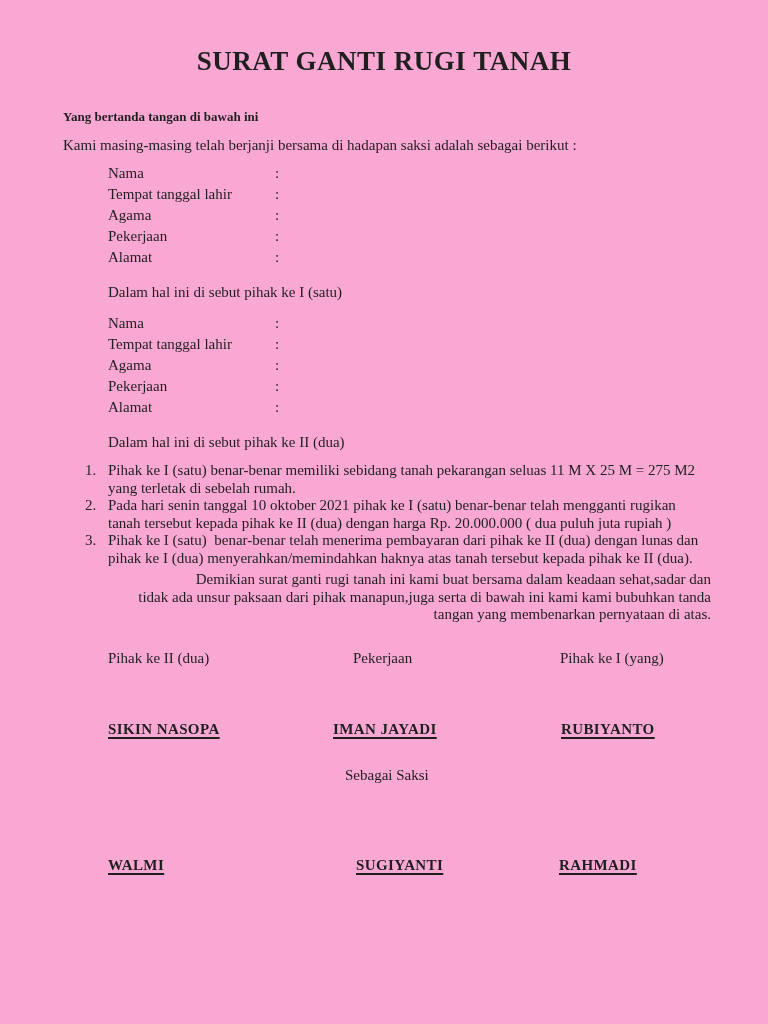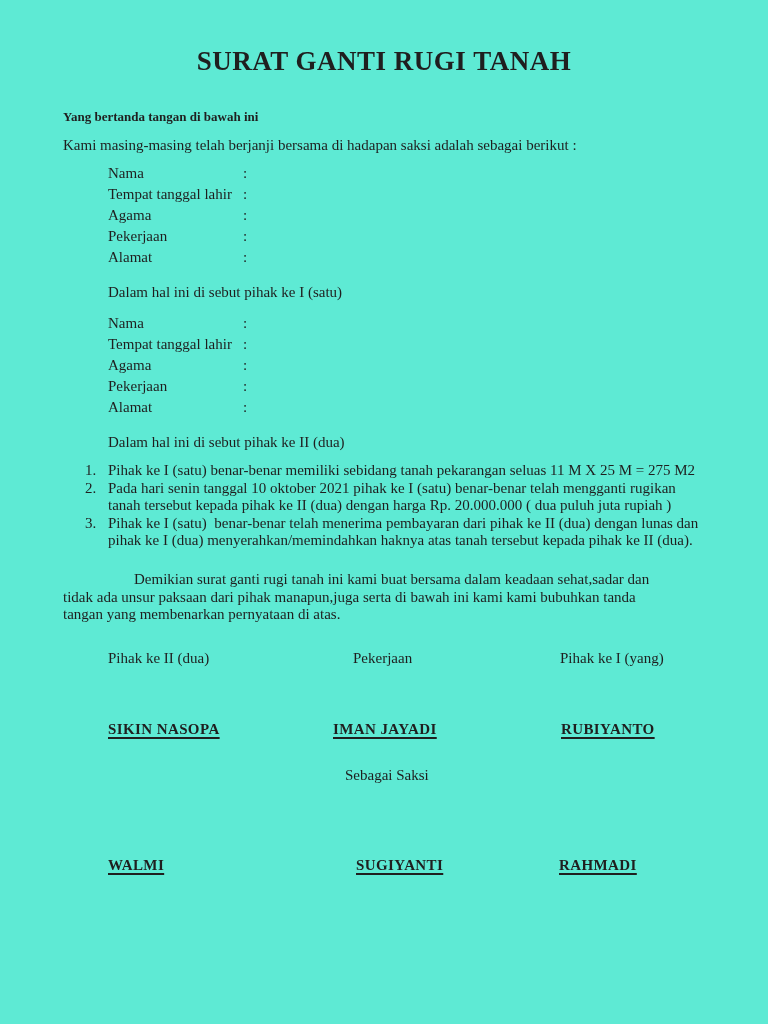--- a/index.html
+++ b/index.html
@@ -1,21 +1,21 @@
 <!DOCTYPE html>
 <html><head>
 <meta charset="utf-8">
 <style>
   html, body { margin: 0; padding: 0; }
   body { background: #ffffff; }
   .page {
     position: relative;
     width: 768px;
     height: 1024px;
-    background: #5eead4;
+    background: #f9a8d4;
     font-family: "Liberation Serif", serif;
     font-size: 15px;
     color: #1f1f1f;
     overflow: hidden;
   }
   .abs { position: absolute; }
 
   .title {
     top: 46px; left: 0; width: 768px;
     text-align: center;
@@ -27,35 +27,35 @@
   .heading {
     top: 109px; left: 63px;
     font-weight: 700;
     font-size: 13px;
   }
   .intro { top: 137px; left: 63px; white-space: pre; }
 
   .fields { left: 108px; }
   .fields-p1 { top: 163px; }
   .fields-p2 { top: 313px; }
-  .field-row { display: flex; height: 21px; line-height: 21px; }
+  .field-row { display: flex; height: 21px; line-height: 21px; gap: 32px; }
   .field-label { width: 135px; }
   .field-colon { width: 12px; }
   .field-value { flex: 1; }
 
   .note-p1 { top: 284px; left: 108px; }
   .note-p2 { top: 434px; left: 108px; }
 
   .clauses { top: 462px; left: 85px; width: 632px; }
   .clause { display: flex; }
   .clause-num { width: 23px; line-height: 17.5px; }
   .clause-lines { flex: 1; }
   .clause-line { display: block; line-height: 17.5px; white-space: pre-wrap; }
 
-  .closing { top: 571px; left: 63px; width: 648px; }
+  .closing { top: 571px; left: 63px; width: 648px; text-align: right; }
   .closing-line { display: block; line-height: 17.5px; white-space: pre-wrap; }
   .closing-line-first { text-indent: 71px; }
 
   .sig { position: absolute; white-space: nowrap; }
   .sig-name {
     font-weight: 700;
     letter-spacing: 0.4px;
     text-decoration: underline;
     text-decoration-thickness: 1.5px;
     text-underline-offset: 3px;
@@ -142,20 +142,21 @@
     </div>
   </div>
 
   <div class="abs note-p2">Dalam hal ini di sebut pihak ke II (dua)</div>
 
   <div class="abs clauses">
     <div class="clause">
       <span class="clause-num">1.</span>
       <span class="clause-lines">
         <span class="clause-line">Pihak ke I (satu) benar-benar memiliki sebidang tanah pekarangan seluas 11 M X 25 M = 275 M2</span>
+        <span class="clause-line">yang terletak di sebelah rumah.</span>
       </span>
     </div>
     <div class="clause">
       <span class="clause-num">2.</span>
       <span class="clause-lines">
         <span class="clause-line">Pada hari senin tanggal 10 oktober 2021 pihak ke I (satu) benar-benar telah mengganti rugikan</span>
         <span class="clause-line">tanah tersebut kepada pihak ke II (dua) dengan harga Rp. 20.000.000 ( dua puluh juta rupiah )</span>
       </span>
     </div>
     <div class="clause">

